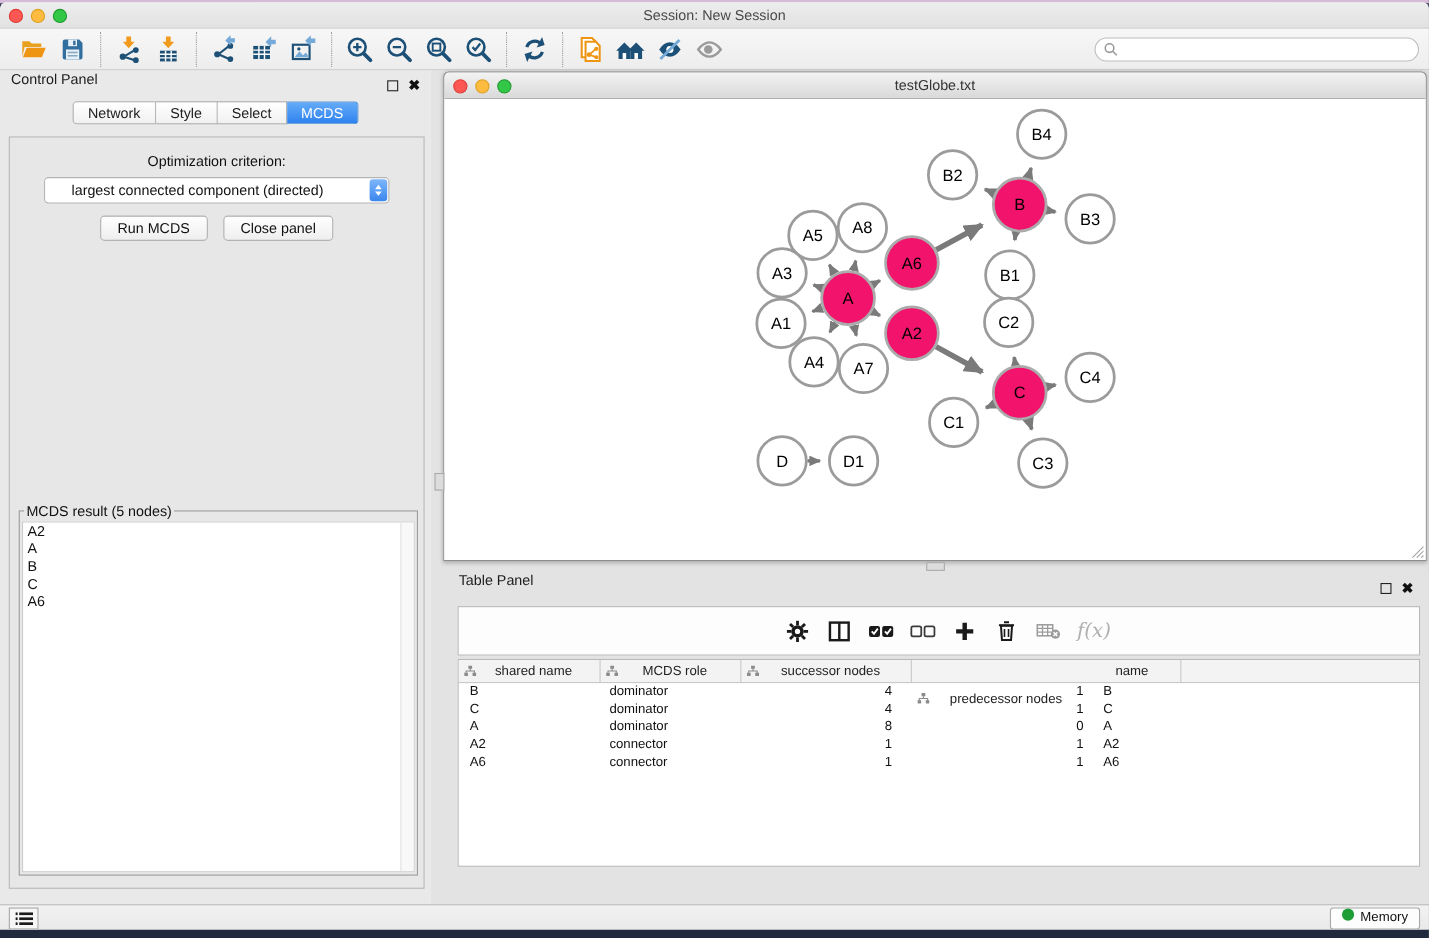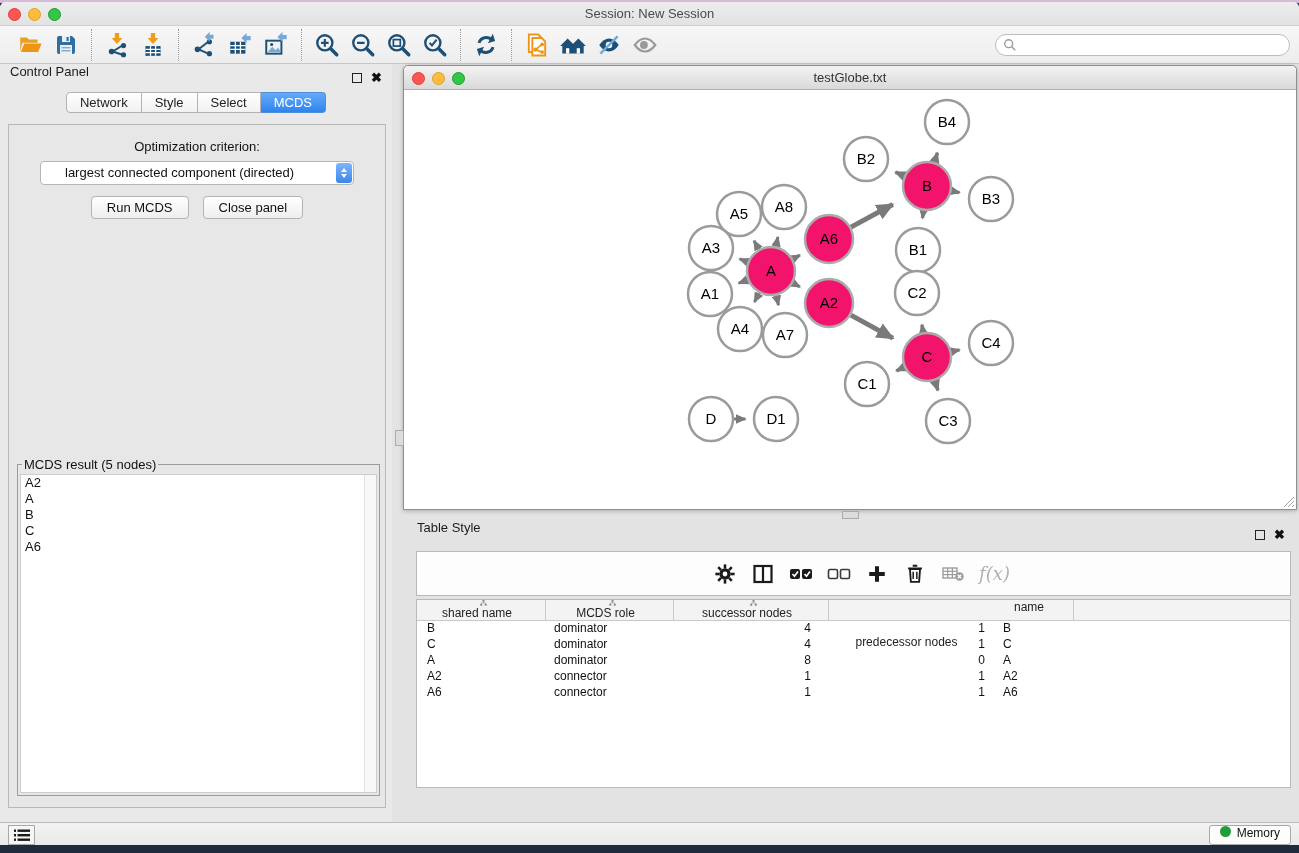--- a/index.html
+++ b/index.html
@@ -69,21 +69,21 @@
   .hsplit { position:absolute; left:842px; top:447px; width:17px; height:8px; background:#dcdcdc; border:1px solid #ababab; }
 
   
   .table-panel { position:absolute; left:403px; top:456px; width:896px; height:302px; background:#e3e3e3; }
   .tp-toolbar { position:absolute; left:13px; top:31px; width:875px; height:45px; background:#fdfdfd; border:1px solid #b9b9b9; display:flex; align-items:center; gap:10px; padding-left:14px;justify-content:center; }
   .tp-btn { width:28px; height:30px; display:flex; align-items:center; justify-content:center; cursor:default; }
   .fx-label { font-family:"DejaVu Serif", serif; font-style:italic; font-size:18px; color:#b0b0b0; margin-left:2px; }
 
   .tp-table { position:absolute; left:13px; top:79px; width:875px; height:189px; background:#fff; border:1px solid #b9b9b9; overflow:hidden; }
   .thead { display:flex; height:21px; background:#f3f3f3; border-bottom:1px solid #c9c9c9; }
-  .th { display:flex; align-items:center; border-right:1px solid #c9c9c9; font-size:12px; color:#222; position:relative;flex-direction:column; }
+  .th { display:flex; align-items:center; border-right:1px solid #c9c9c9; font-size:12px; color:#222; position:relative; }
   .th .th-label { flex:1; text-align:center; padding-right:8px; }
   .th .tree-ic { margin-left:5px; }
   .trow { display:flex; height:16px; }
   .td { font-size:12px; color:#111; line-height:15px; white-space:nowrap; overflow:hidden; }
   .c0 { width:129px; padding-left:10px; }
   .c1 { width:128px; padding-left:8px; }
   .c2 { width:155px; text-align:right; padding-right:18px; }
   .c3 { width:164px; text-align:right; padding-right:8px; }
   .c4 { width:81px; padding-left:10px; }
 
@@ -444,21 +444,21 @@
             </g>
           </svg>
       </div>
     </div>
 
     <div class="vsplit"></div>
     <div class="hsplit"></div>
 
     <div class="table-panel">
       <div class="panel-header" style="padding:0 14px; height:30px;">
-        <span class="ph-title">Table Style</span>
+        <span class="ph-title">Table Panel</span>
         <span class="ph-icons">
           <span class="float-icon"></span>
           <span class="close-icon">✖</span>
         </span>
       </div>
 
       <div class="tp-toolbar">
         <div class="tp-btn">
           <svg width="22" height="22" viewBox="0 0 24 24">
               <g fill="#1a1a1a">

